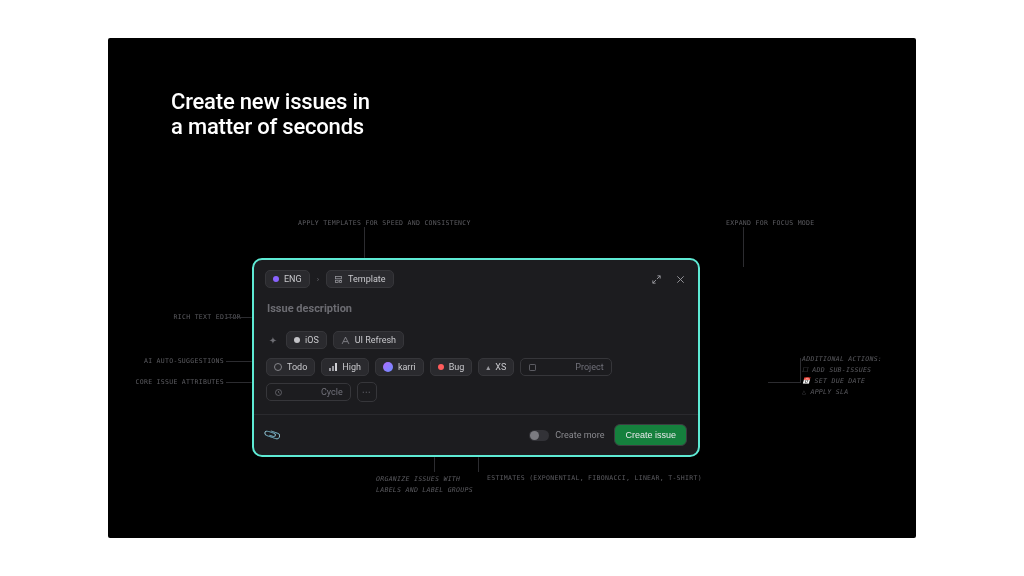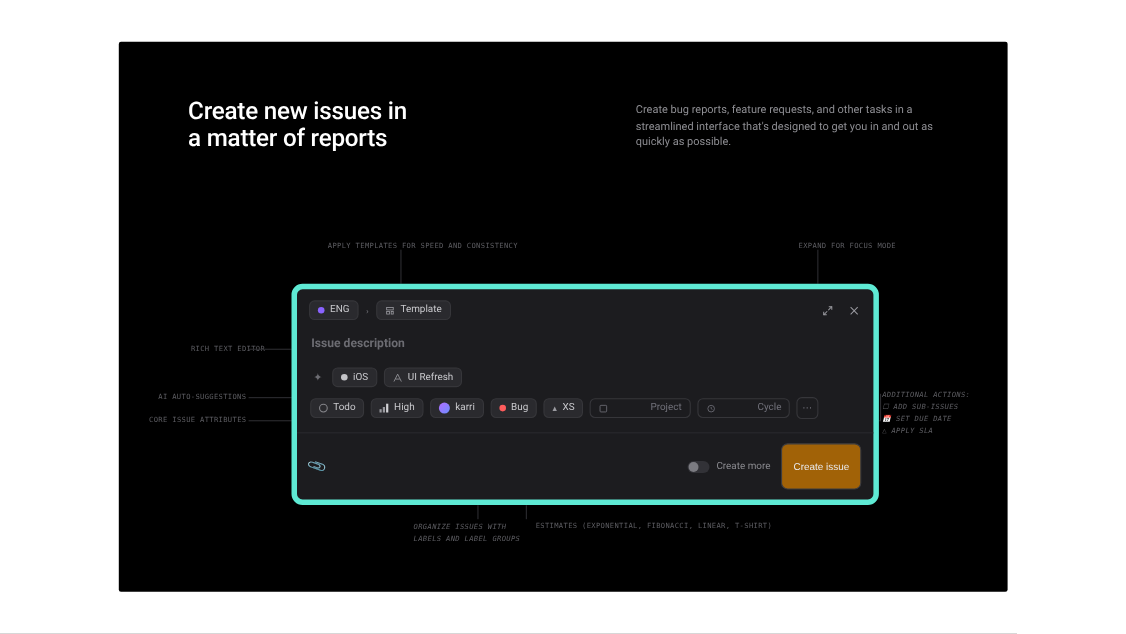--- a/index.html
+++ b/index.html
@@ -53,25 +53,25 @@
 
     
     .line {
       position: absolute;
       background: #2c2c30;
     }
 
     
     .modal {
       position: absolute;
-      left: 157px;
+      left: 144px;
       top: 220px;
-      width: 534px;
+      width: 448px;
       background: #1c1c1f;
-      border: 5px solid #5eead4;
+      border: 2px solid #5eead4;
       border-radius: 10px;
       padding: 10px 11px 10px 11px;
       box-shadow: 0 0 0 1px rgba(0,0,0,0.3);
     }
 
     .modal-top {
       display: flex;
       align-items: center;
       gap: 6px;
       margin-bottom: 14px;
@@ -185,25 +185,25 @@
       width: 20px; height: 11px; border-radius: 999px;
       background: #323237; position: relative; cursor: pointer;
     }
     .toggle::after {
       content: ""; position: absolute; left: 1px; top: 1px;
       width: 9px; height: 9px; border-radius: 50%; background: #7b7b81;
     }
 
     .primary {
       margin-left: 10px;
-      background: #a16207;
+      background: #15803d;
       color: #e9e9ec;
       border: 1px solid #3c3c40;
       border-radius: 6px;
-      padding: 15px 10px;
+      padding: 5px 10px;
       font-size: 9px;
       cursor: pointer;
     }
 
     
     .dot { width: 6px; height: 6px; border-radius: 50%; display: inline-block; }
     .circ { width: 8px; height: 8px; border-radius: 50%; border: 1.5px solid #848489; display: inline-block; }
     .bars {
       display: inline-flex; align-items: flex-end; gap: 1px; height: 8px;
     }
@@ -220,23 +220,22 @@
 
     svg { display: block; }
   </style>
 </head>
 <body>
 
 <div class="stage">
 
   <div class="headline">
     <div>Create new issues in</div>
-    <div>a matter of reports</div>
+    <div>a matter of seconds</div>
   </div>
-  <div class="subhead">Create bug reports, feature requests, and other tasks in a streamlined interface that's designed to get you in and out as quickly as possible.</div>
 
   <div class="anno" style="left:190px; top:181px;">Apply templates for speed and consistency</div>
   <div class="anno" style="left:576px; top:181px;margin-left:42px;">Expand for focus mode</div>
 
   <div class="anno left" style="left:39px; top:275px; width:94px;">Rich text editor</div>
   <div class="anno left" style="left:22px; top:319px; width:94px;">AI auto-suggestions</div>
   <div class="anno left" style="left:22px; top:340px; width:94px;">Core issue attributes</div>
 
   <div class="anno anno-block right" style="left:694px; top:316px;">
     <div>Additional actions:</div>

